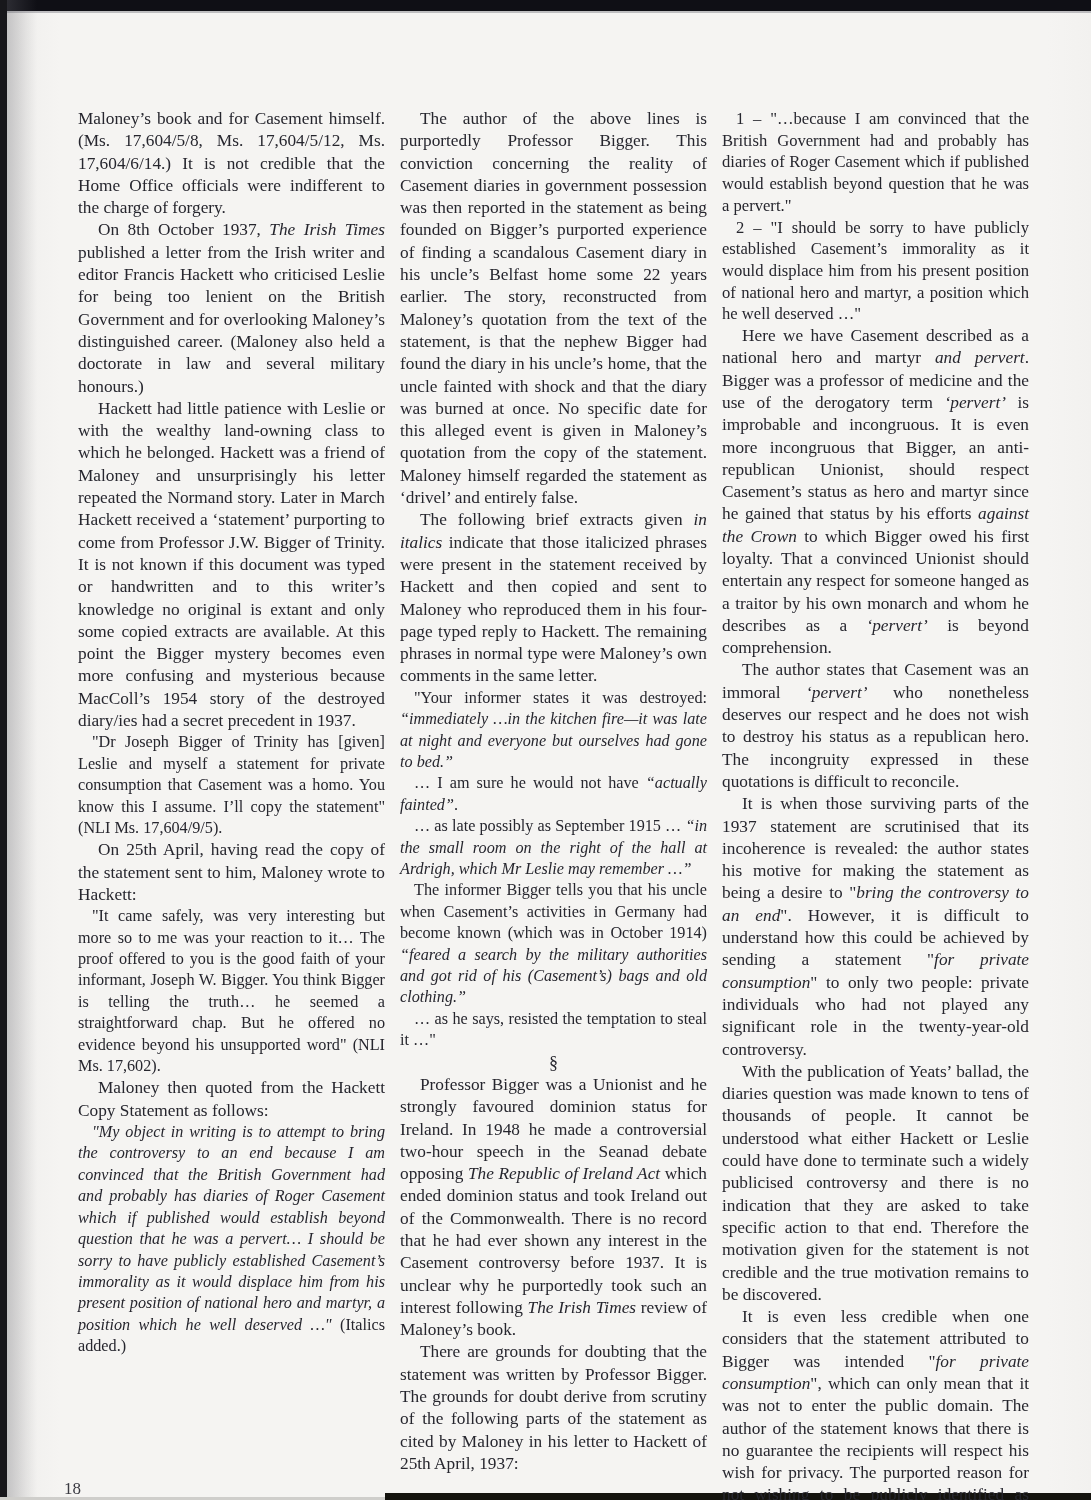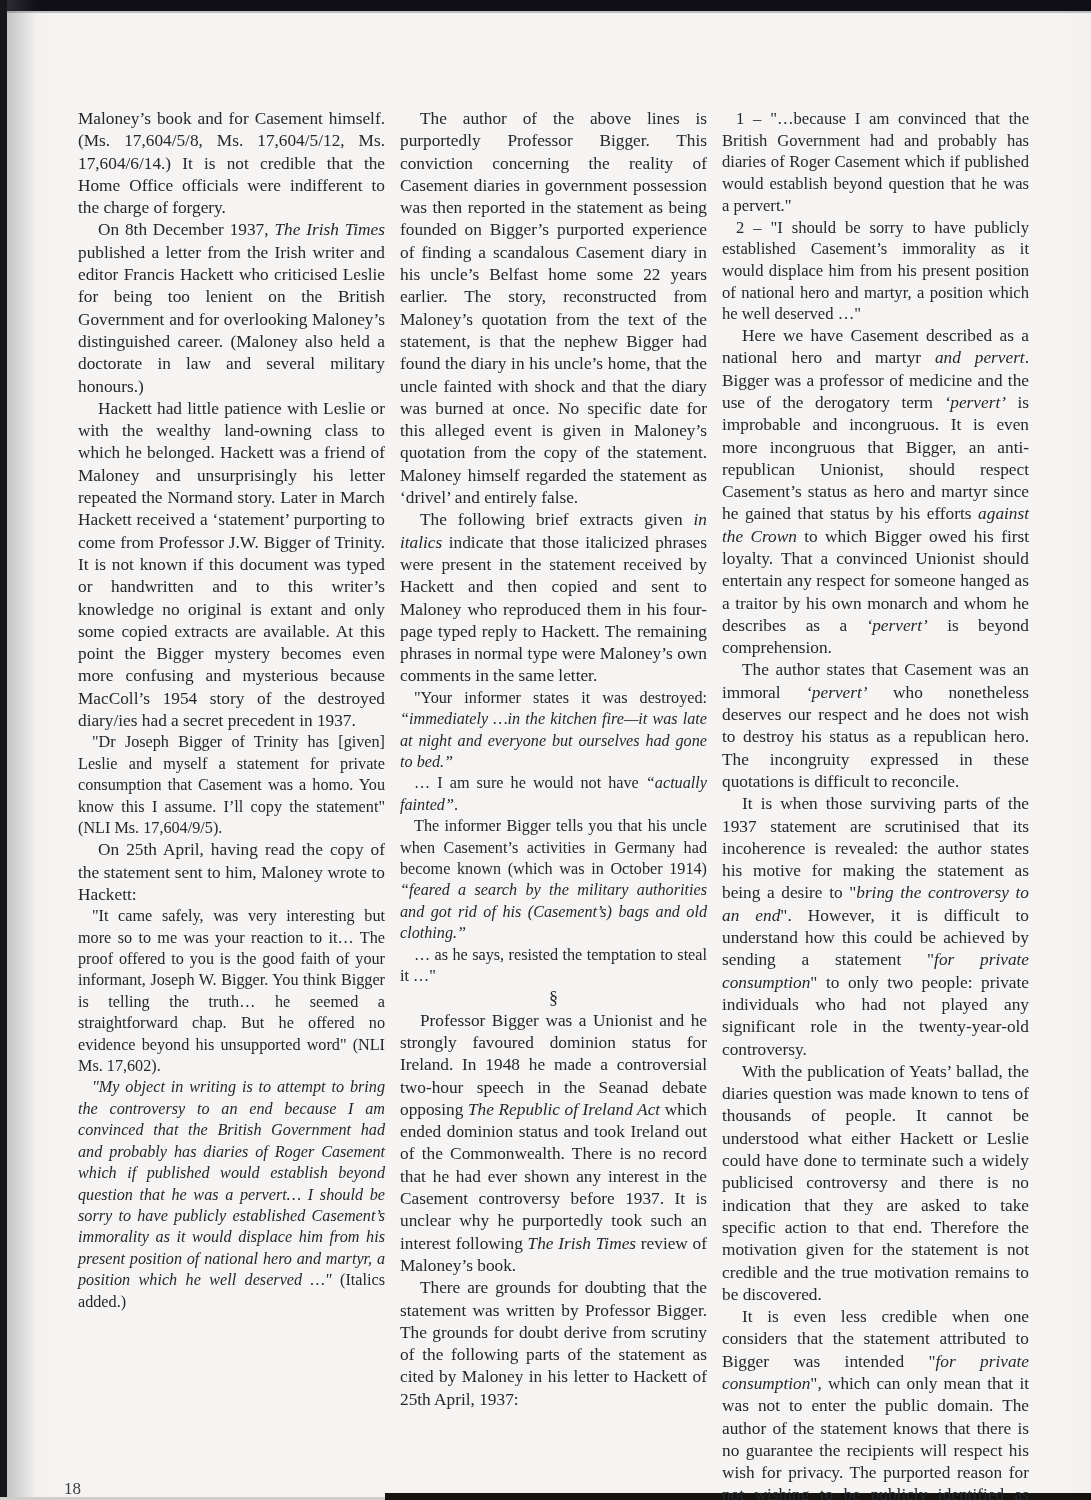--- a/index.html
+++ b/index.html
@@ -51,32 +51,34 @@
 <div class="scan">
   <div class="bar-top"></div>
   <div class="gutter"></div>
   <div class="bar-left"></div>
   <div class="bar-bottom-edge"></div>
   <div class="bar-bottom"></div>
 
   <div class="content">
     <div class="col">
         <p class="p-first"><span>Maloney’s book and for Casement himself. (Ms. 17,604/5/8, Ms. 17,604/5/12, Ms. 17,604/6/14.) It is not credible that the Home Office officials were indifferent to the charge of forgery.</span></p>
-        <p class="p-body g2"><span>On 8th December 1937, </span><em>The Irish Times</em><span> published a letter from the Irish writer and editor Francis Hackett who criticised Leslie for being too lenient on the British Government and for overlooking Maloney’s distinguished career. (Maloney also held a doctorate in law and several military honours.)</span></p>
+        <p class="p-body g2"><span>On 8th October 1937, </span><em>The Irish Times</em><span> published a letter from the Irish writer and editor Francis Hackett who criticised Leslie for being too lenient on the British Government and for overlooking Maloney’s distinguished career. (Maloney also held a doctorate in law and several military honours.)</span></p>
         <p class="p-body"><span>Hackett had little patience with Leslie or with the wealthy land-owning class to which he belonged. Hackett was a friend of Maloney and unsurprisingly his letter repeated the Normand story. Later in March Hackett received a ‘statement’ purporting to come from Professor J.W. Bigger of Trinity. It is not known if this document was typed or handwritten and to this writer’s knowledge no original is extant and only some copied extracts are available.  At this point the Bigger mystery becomes even more confusing and mysterious because MacColl’s 1954 story of the destroyed diary/ies had a secret precedent in 1937.</span></p>
         <p class="p-quote g1"><span>"Dr Joseph Bigger of Trinity has [given] Leslie and myself a statement for private consumption that Casement was a homo. You know this I assume. I’ll copy the statement" (NLI Ms. 17,604/9/5).</span></p>
         <p class="p-body g1"><span>On 25th April, having read the copy of the statement sent to him, Maloney wrote to Hackett:</span></p>
         <p class="p-quote g1"><span>"It came safely, was very interesting but more so to me was your reaction to it… The proof offered to you is the good faith of your informant, Joseph W. Bigger. You think Bigger is telling the truth… he seemed a straightforward chap. But he offered no evidence beyond his unsupported word"  (NLI Ms. 17,602).</span></p>
+        <p class="p-body g2"><span>Maloney then quoted from the Hackett Copy Statement as follows:</span></p>
         <p class="p-quote g1"><em>"My object in writing is to attempt to bring the controversy to an end because I am convinced that the British Government had and probably has diaries of Roger Casement which if published would establish beyond question that he was a pervert… I should be sorry to have publicly established Casement’s immorality as it would displace him from his present position of national hero and martyr, a position which he well deserved …"</em><span> (Italics added.)</span></p>
       </div>
     <div class="col">
         <p class="p-body"><span>The author of the above lines is purportedly Professor Bigger. This conviction concerning the reality of Casement diaries in government possession was then reported in the statement as being founded on Bigger’s purported experience of finding a scandalous Casement diary in his uncle’s Belfast home some 22 years earlier. The story, reconstructed from Maloney’s quotation from the text of the statement, is that the nephew Bigger had found the diary in his uncle’s home, that the uncle fainted with shock and that the diary was burned at once. No specific date for this alleged event is given in Maloney’s quotation from the copy of the statement. Maloney himself regarded the statement as ‘drivel’ and entirely false.</span></p>
         <p class="p-body g2"><span>The following brief extracts given </span><em>in italics</em><span> indicate that those italicized phrases were present in the statement received by Hackett and then copied and sent to Maloney who reproduced them in his four-page typed reply to Hackett. The remaining phrases in normal type were Maloney’s own comments in the same letter.</span></p>
         <p class="p-quote g1"><span>"Your informer states it was destroyed: </span><em>“immediately …in the kitchen fire—it was late at night and everyone but ourselves had gone to bed.”</em></p>
         <p class="p-quote"><span>… I am sure he would not have </span><em>“actually fainted”</em><span>.</span></p>
+        <p class="p-quote"><span>… as late possibly as September 1915 … </span><em>“in the small room on the right of the hall at Ardrigh, which Mr Leslie may remember …”</em></p>
         <p class="p-quote"><span>The informer Bigger tells you that his uncle when Casement’s activities in Germany had become known (which was in October 1914) </span><em>“feared a search by the military authorities and got rid of his (Casement’s) bags and old clothing.”</em></p>
         <p class="p-quote"><span>… as he says, resisted the temptation to steal it …"</span></p>
         <p class="p-sect g1"><span>§</span></p>
         <p class="p-body g2"><span>Professor Bigger was a Unionist and he strongly favoured dominion status for Ireland. In 1948 he made a controversial two-hour speech in the Seanad debate opposing </span><em>The Republic of Ireland Act</em><span> which ended dominion status and took Ireland out of the Commonwealth. There is no record that he had ever shown any interest in the Casement controversy before 1937. It is unclear why he purportedly took such an interest following </span><em>The Irish Times</em><span> review of Maloney’s book.</span></p>
         <p class="p-body"><span>There are grounds for doubting that the statement was written by Professor Bigger. The grounds for doubt derive from scrutiny of the following parts of the statement as cited by Maloney in his letter to Hackett of 25th April, 1937:</span></p>
       </div>
     <div class="col">
         <p class="p-qnum"><span>1 – "…because I am convinced that the British Government had and probably has diaries of Roger Casement which if published would establish beyond question that he was a pervert."</span></p>
         <p class="p-qnum g1"><span>2 – "I should be sorry to have publicly established Casement’s immorality as it would displace him from his present position of national hero and martyr, a position which he well deserved …"</span></p>
         <p class="p-body g2"><span>Here we have Casement described as a national hero and martyr </span><em>and pervert</em><span>. Bigger was a professor of medicine and the use of the derogatory term </span><em>‘pervert’</em><span> is improbable and incongruous. It is even more incongruous that Bigger, an anti-republican Unionist, should respect Casement’s status as hero and martyr since he gained that status by his efforts </span><em>against the Crown</em><span> to which Bigger owed his first loyalty. That a convinced Unionist should entertain any respect for someone hanged as a traitor by his own monarch and whom he describes as a </span><em>‘pervert’</em><span> is beyond comprehension.</span></p>

